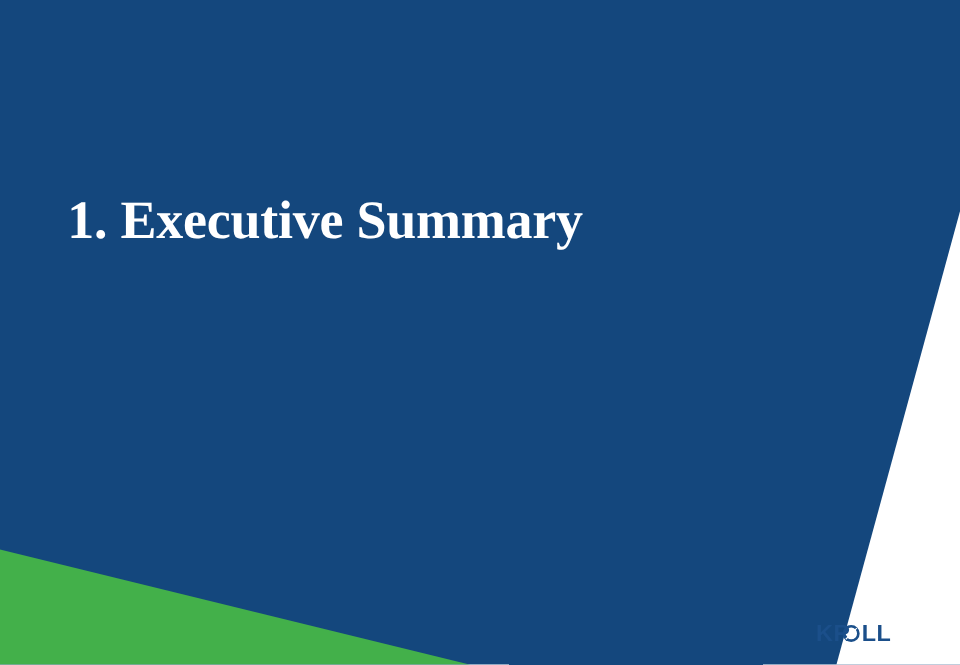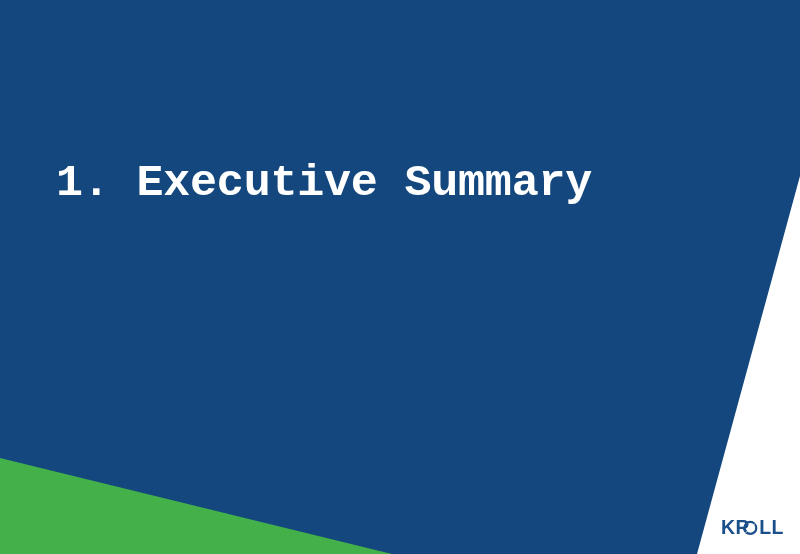--- a/index.html
+++ b/index.html
@@ -24,32 +24,32 @@
     left: 0;
     width: 800px;
     height: 554px;
     display: block;
   }
   #slide-title {
     position: absolute;
     left: 56px;
     top: 158px;
     margin: 0;
-    font-family: Liberation Mono, monospace;
+    font-family: Liberation Serif, serif;
     font-size: 45px;
     font-weight: bold;
     letter-spacing: -0.2px;
     line-height: 1.15;
     color: #ffffff;
     white-space: nowrap;
     -webkit-font-smoothing: antialiased;
   }
   #logo {
     position: absolute;
-    left: 721px;
+    left: 680px;
     top: 515px;
     width: 60px;
     height: 26px;
   }
   #logo svg {
     display: block;
     width: 60px;
     height: 26px;
     overflow: visible;
   }

